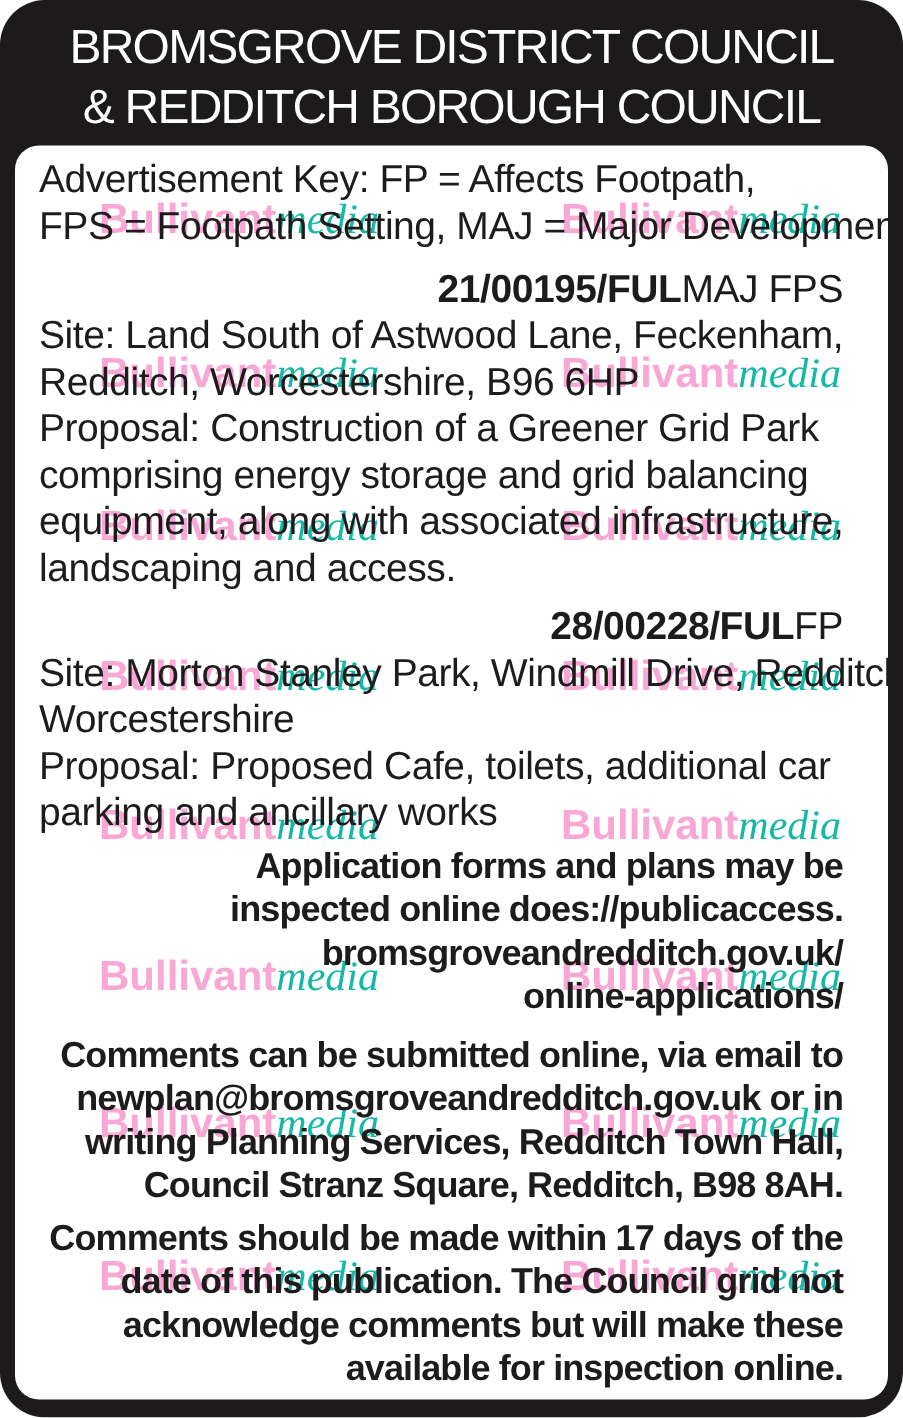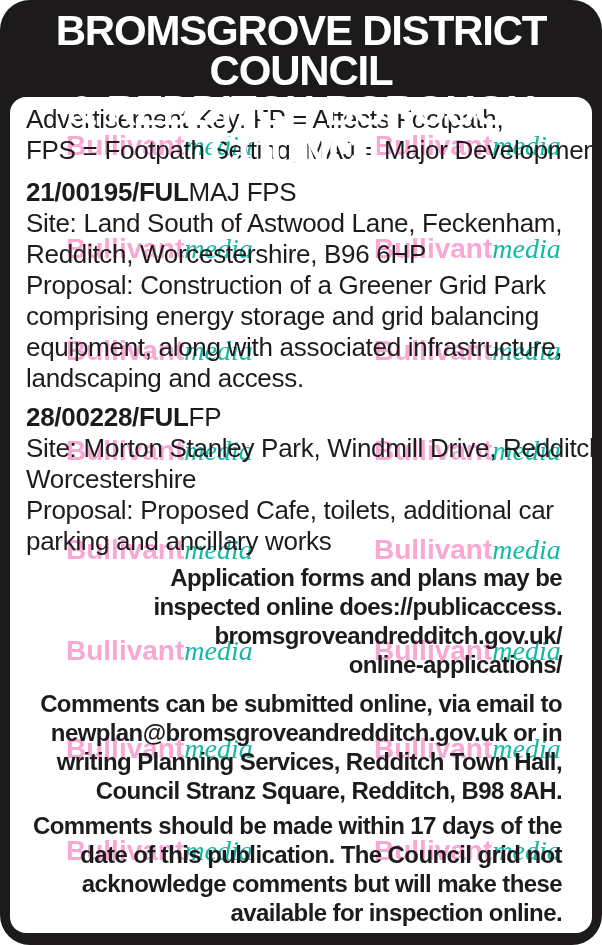--- a/index.html
+++ b/index.html
@@ -1,30 +1,30 @@
 <!DOCTYPE html>
 <html><head>
 <meta charset="utf-8">
 <style>
   html,body{margin:0;padding:0;background:#ffffff;}
   body{width:602px;height:945px;font-family:"Liberation Sans",sans-serif;}
   .ad{position:relative;width:602px;height:945px;background:#1d1a1b;border-radius:30px;overflow:hidden;}
   .header{position:relative;z-index:4;padding-top:11px;text-align:center;color:#ffffff;
-          font-weight:bold;font-size:42px;line-height:40px;letter-spacing:-1.2px;}
+          font-weight:normal;font-size:32px;line-height:40px;letter-spacing:-1.2px;}
   .panel{position:absolute;left:10px;top:97px;width:582px;height:836px;background:#ffffff;
          border-radius:16px;z-index:1;}
   .watermark-layer{position:absolute;inset:0;z-index:2;}
   .wm{position:absolute;white-space:nowrap;color:#c7ccd1;font-size:28px;line-height:28px;}
   .wm-a{font-family:"Liberation Sans",sans-serif;font-weight:bold;color:#f9a8d4;}
   .wm-b{font-family:"Liberation Serif",serif;font-style:italic;color:#14b8a6;}
   .content{position:absolute;left:26px;right:40px;top:104px;z-index:3;color:#1e1b1c;
            font-size:26px;line-height:31px;letter-spacing:-0.3px;}
   .line{white-space:nowrap;}
   .lbl{font-weight:normal;margin-right:7px;}
-  .ref-row{display:flex;justify-content:flex-start;white-space:nowrap;}
+  .ref-row{display:flex;justify-content:flex-end;white-space:nowrap;}
   .ref{font-weight:bold;}
   .centered{text-align:right;font-weight:bold;font-size:24px;line-height:29px;letter-spacing:-0.6px;}
 </style>
 </head>
 <body>
 
 <div class="ad">
 
   <div class="watermark-layer">
     <span class="wm" style="left:66px;top:132px"><span class="wm-a">Bullivant</span><span class="wm-b">media</span></span>

